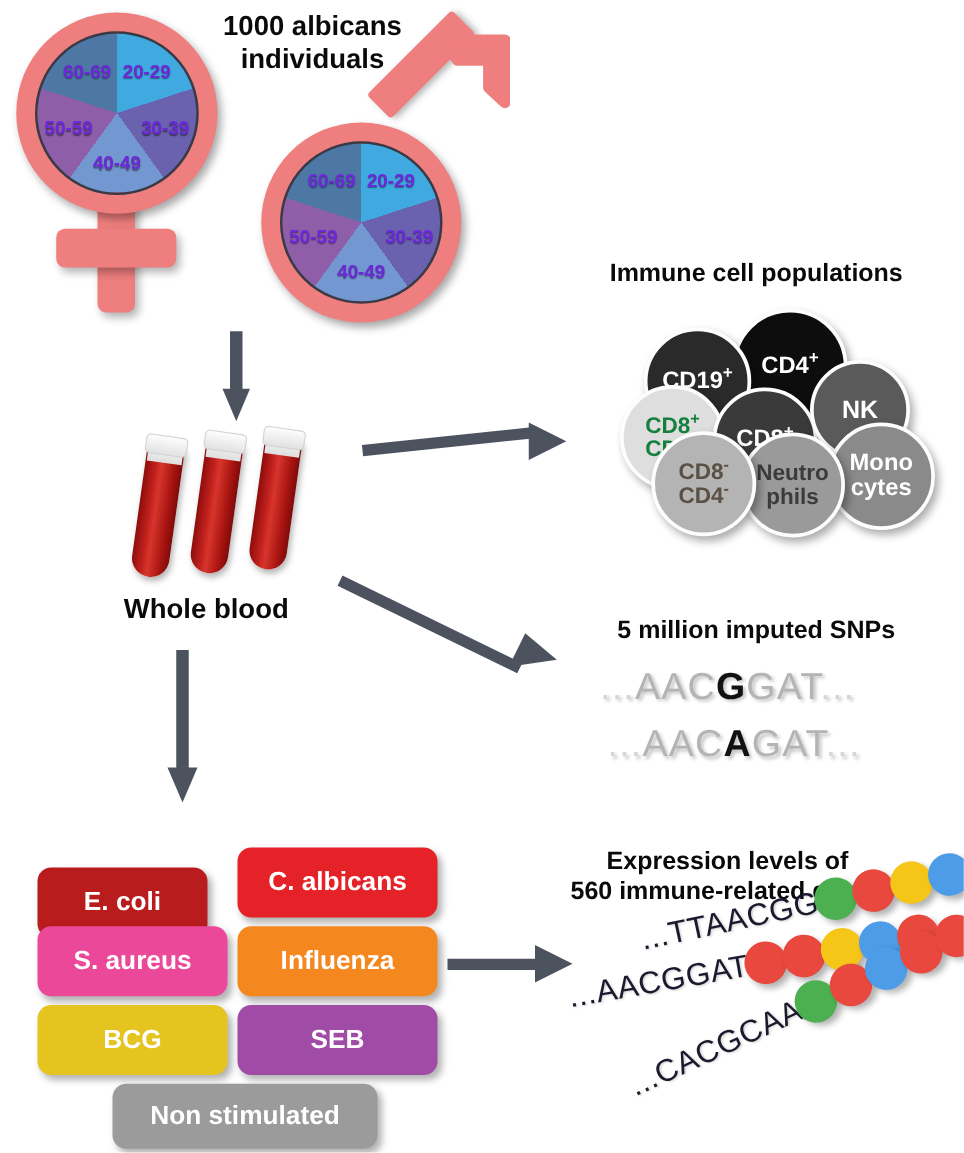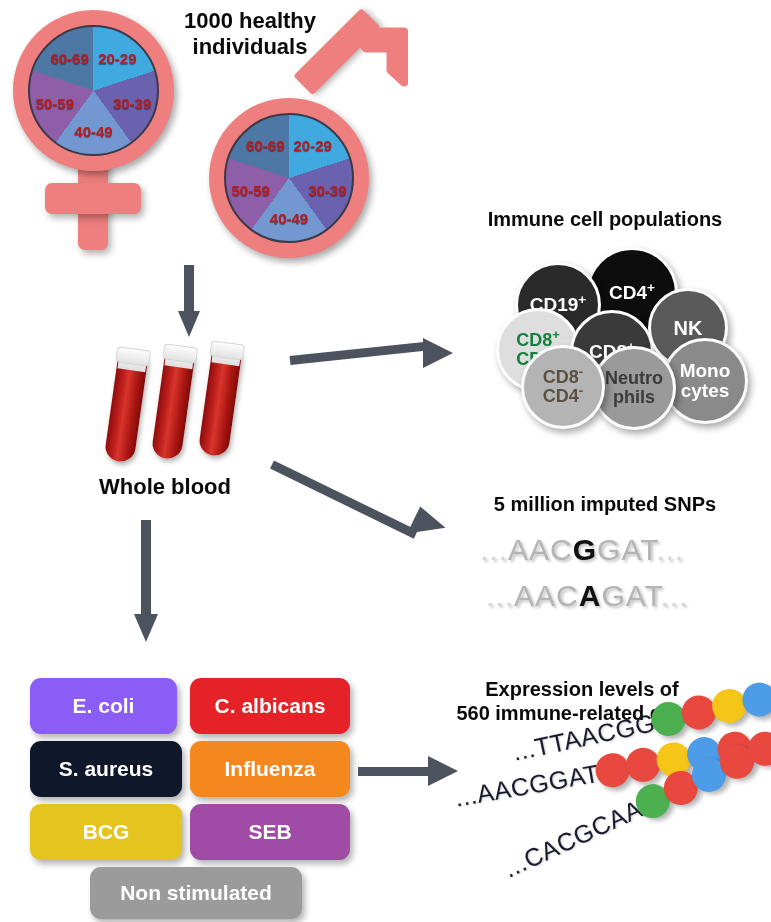--- a/index.html
+++ b/index.html
@@ -6,21 +6,21 @@
   body{width:771px;height:922px;position:relative;overflow:hidden;
        font-family:"Liberation Sans","DejaVu Sans",sans-serif;}
   .abs{position:absolute;}
   .ttl{font-weight:bold;color:#0a0a0a;text-align:center;line-height:1.18;}
 
   
   .sym-ring{position:absolute;border-radius:50%;background:#ef7e7e;
             box-shadow:3px 4px 7px rgba(0,0,0,.35);}
   .pie{position:absolute;border-radius:50%;overflow:hidden;
        border:2px solid #3a3a46;box-sizing:border-box;}
-  .plab{position:absolute;color:#b91c1c;font-weight:bold;white-space:nowrap;
+  .plab{position:absolute;color:#6d28d9;font-weight:bold;white-space:nowrap;
         text-shadow:0 1px 1px rgba(0,0,0,.45);}
   .fcross-v,.fcross-h{position:absolute;background:#ef7e7e;border-radius:7px;
         box-shadow:3px 4px 7px rgba(0,0,0,.3);}
   .marrow-stem{position:absolute;background:#ef7e7e;box-shadow:2px 3px 6px rgba(0,0,0,.3);}
   .marrow-head{position:absolute;}
 
   
   .arw{position:absolute;}
   .arw .shaft{position:absolute;background:#4d535e;}
   .arw .head{position:absolute;width:0;height:0;}
@@ -58,21 +58,21 @@
   
   .strand{position:absolute;white-space:nowrap;display:flex;align-items:center;}
   .strand .txt{font-size:25px;color:#1a1a2e;letter-spacing:.5px;
                text-shadow:1px 1px 2px rgba(0,0,0,.18);}
   .bead{width:34px;height:34px;border-radius:50%;margin-left:-3px;
         box-shadow:3px 4px 5px rgba(0,0,0,.3);}
 </style>
 </head>
 <body>
 
-<div class="abs ttl" style="left:160px;top:8px;width:180px;font-size:22px;">1000 healthy individuals</div>
+<div class="abs ttl" style="left:160px;top:8px;width:180px;font-size:22px;">1000 albicans individuals</div>
 
 <div>
   <div class="fcross-v" style="left:78px;top:155px;width:30px;height:95px;"></div>
   <div class="fcross-h" style="left:45px;top:183px;width:96px;height:31px;"></div>
   <div class="sym-ring" style="left:13px;top:10px;width:161px;height:161px;"></div>
   <div class="pie" style="left: 28px; top: 25px; width: 131px; height: 131px; background: conic-gradient(rgb(63, 169, 224) 0deg, rgb(63, 169, 224) 72deg, rgb(106, 98, 174) 72deg, rgb(106, 98, 174) 144deg, rgb(115, 151, 208) 144deg, rgb(115, 151, 208) 216deg, rgb(142, 95, 168) 216deg, rgb(142, 95, 168) 288deg, rgb(77, 119, 164) 288deg, rgb(77, 119, 164) 360deg);"></div>
 </div>
 
 <div>
   <div class="marrow-stem" style="left:303px;top:72px;width:96px;height:27px;transform:rotate(-45deg);transform-origin:0 50%;border-radius:3px;"></div>
@@ -157,27 +157,27 @@
     </div>
   </div>
 
 <div class="abs ttl" style="left:455px;top:493px;width:300px;font-size:20px;">5 million imputed SNPs</div>
 <div class="abs" style="left:480px;top:533px;width:260px;height:90px;text-align:center;">
     <div class="snp" style="left: 0px; top: 0px;"><span class="fade">...</span><span>AAC</span><span class="hi">G</span><span>GAT</span><span class="fade">...</span></div>
     <div class="snp" style="left: 6px; top: 46px;"><span class="fade">...</span><span>AAC</span><span class="hi">A</span><span>GAT</span><span class="fade">...</span></div>
   </div>
 
 <div class="abs" style="left:30px;top:678px;width:320px;height:225px;">
-    <div class="stim" style="left: 0px; top: 0px; width: 147px; height: 56px; background: #8b5cf6;">
+    <div class="stim" style="left: 0px; top: 16px; width: 136px; height: 56px; background: #b91c1c;">
       <span>E. coli</span>
     </div>
     <div class="stim" style="left: 160px; top: 0px; width: 160px; height: 56px; background: rgb(228, 34, 40);">
       <span>C. albicans</span>
     </div>
-    <div class="stim" style="left: 0px; top: 63px; width: 152px; height: 56px; background: #0f172a;">
+    <div class="stim" style="left: 0px; top: 63px; width: 152px; height: 56px; background: #ec4899;">
       <span>S. aureus</span>
     </div>
     <div class="stim" style="left: 0px; top: 126px; width: 152px; height: 56px; background: rgb(229, 196, 32);">
       <span>BCG</span>
     </div>
     <div class="stim" style="left: 160px; top: 63px; width: 160px; height: 56px; background: rgb(245, 135, 31);">
       <span>Influenza</span>
     </div>
     <div class="stim" style="left: 160px; top: 126px; width: 160px; height: 56px; background: rgb(160, 75, 165);">
       <span>SEB</span>

